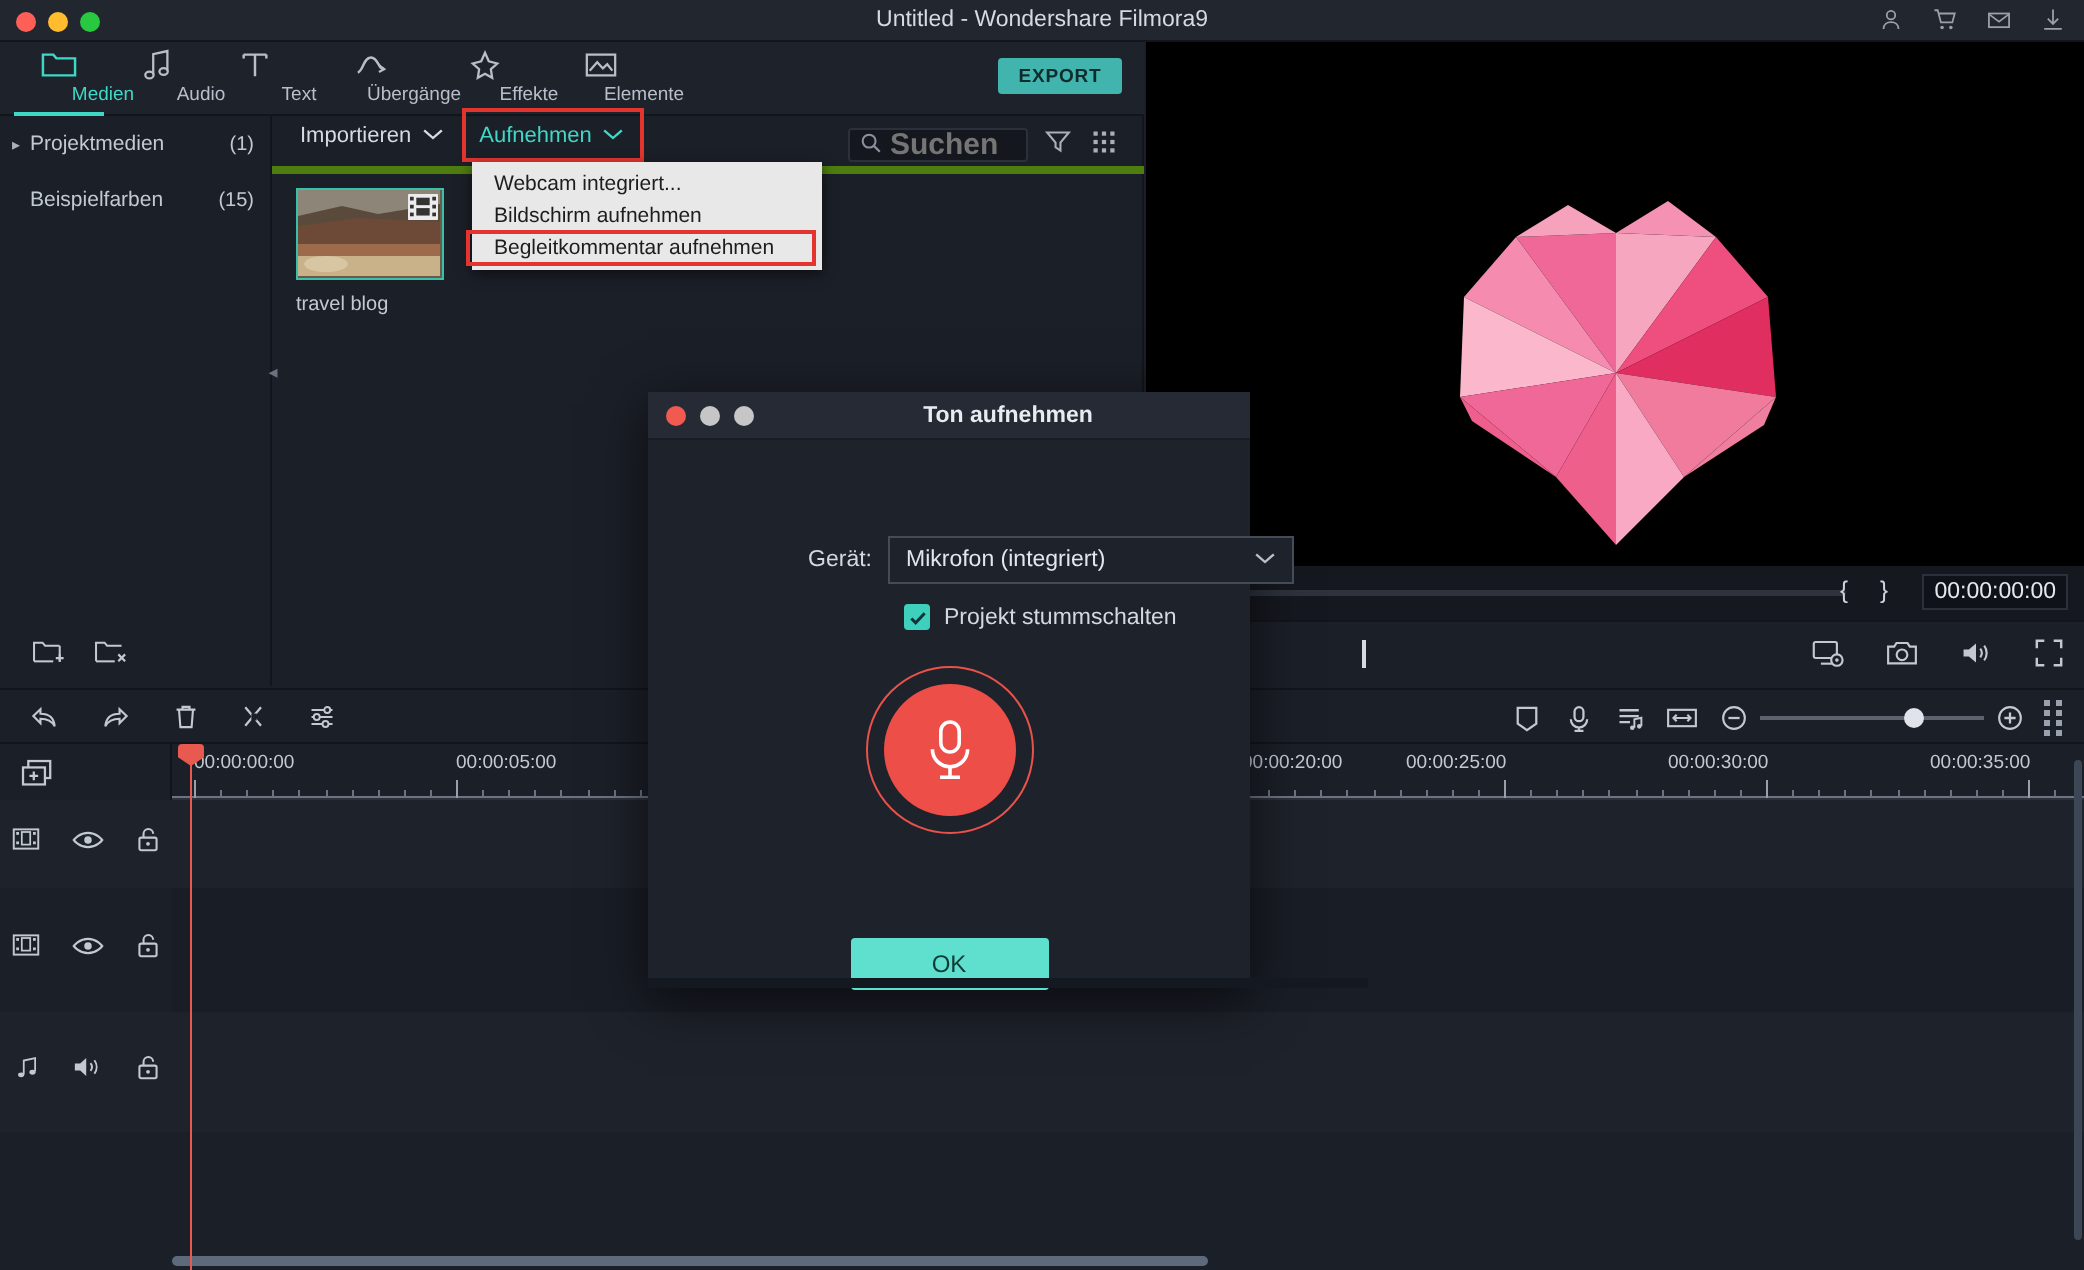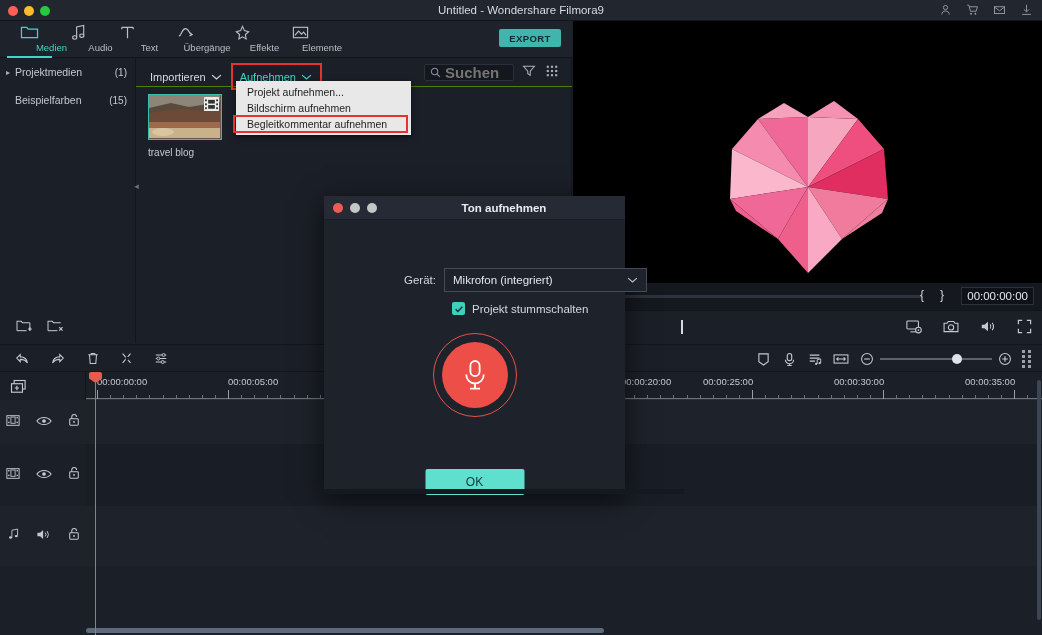--- a/index.html
+++ b/index.html
@@ -74,21 +74,21 @@
     display: flex; align-items: center; gap: 14px; padding-left: 16px;
   }
 
   
   .lib-main {
     position: absolute; left: 136px; top: 58px; width: 436px; height: 285px;
     background: #1b1f27; border-right: 1px solid #12151b;
   }
   .lib-toolbar {
     position: absolute; left: 0; top: 0; width: 436px; height: 29px;
-    border-bottom: 1px solid #4d7c0f; display: flex; align-items: flex-end;
+    border-bottom: 4px solid #4d7c0f; display: flex; align-items: flex-start;
   }
   .tb-menu {
     display: flex; align-items: center; gap: 5px; color: #d6dae3;
     font-size: 11px; cursor: pointer; height: 19px; padding: 0 4px;
   }
   .tb-menu.aufn { color: #41d7c7; position: relative; }
   .hl-box { position: absolute; border: 2px solid #e3342f; pointer-events: none; }
   .search-wrap {
     position: absolute; right: 58px; top: 6px; width: 90px; height: 17px;
     background: #14171d; border: 1px solid #2b303a; border-radius: 2px;
@@ -485,21 +485,21 @@
           </span>
         </div>
         <div class="media-name">travel blog</div>
       </div>
     </div>
   </div>
 
   <div class="collapse-handle">◂</div>
 
   <div class="dropdown">
-    <div class="dd-item">Projekt aufnehmen...</div>
+    <div class="dd-item">Webcam integriert...</div>
     <div class="dd-item">Bildschirm aufnehmen</div>
     <div class="dd-item marked">Begleitkommentar aufnehmen</div>
   </div>
 
   <div class="preview">
     <div class="heart-wrap">
       <svg width="184" height="186" viewBox="0 0 184 186">
         <polygon points="92,30 92,100 42,32" fill="#f06897"></polygon>
         <polygon points="92,30 92,100 142,32" fill="#f7a6c0"></polygon>
         <polygon points="42,32 92,100 16,62" fill="#f58cb0"></polygon>

